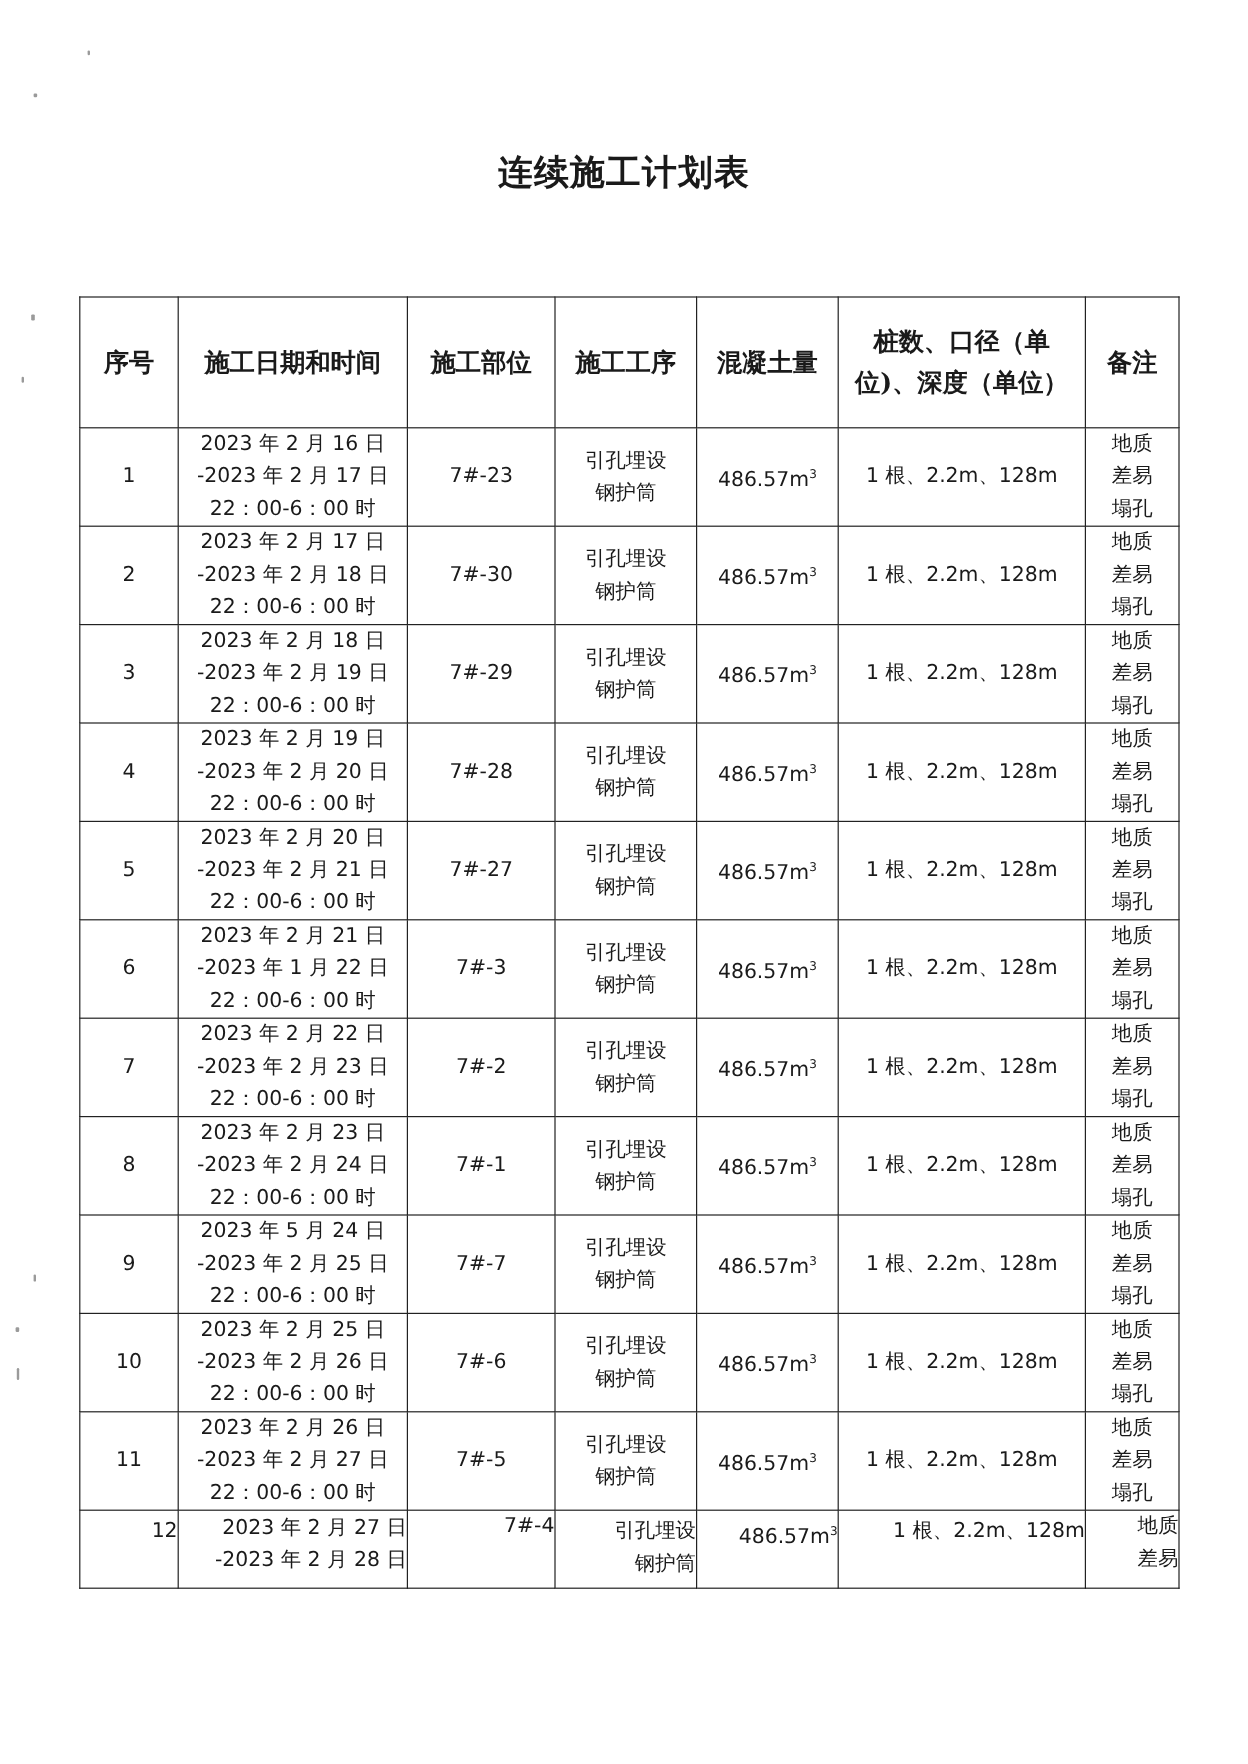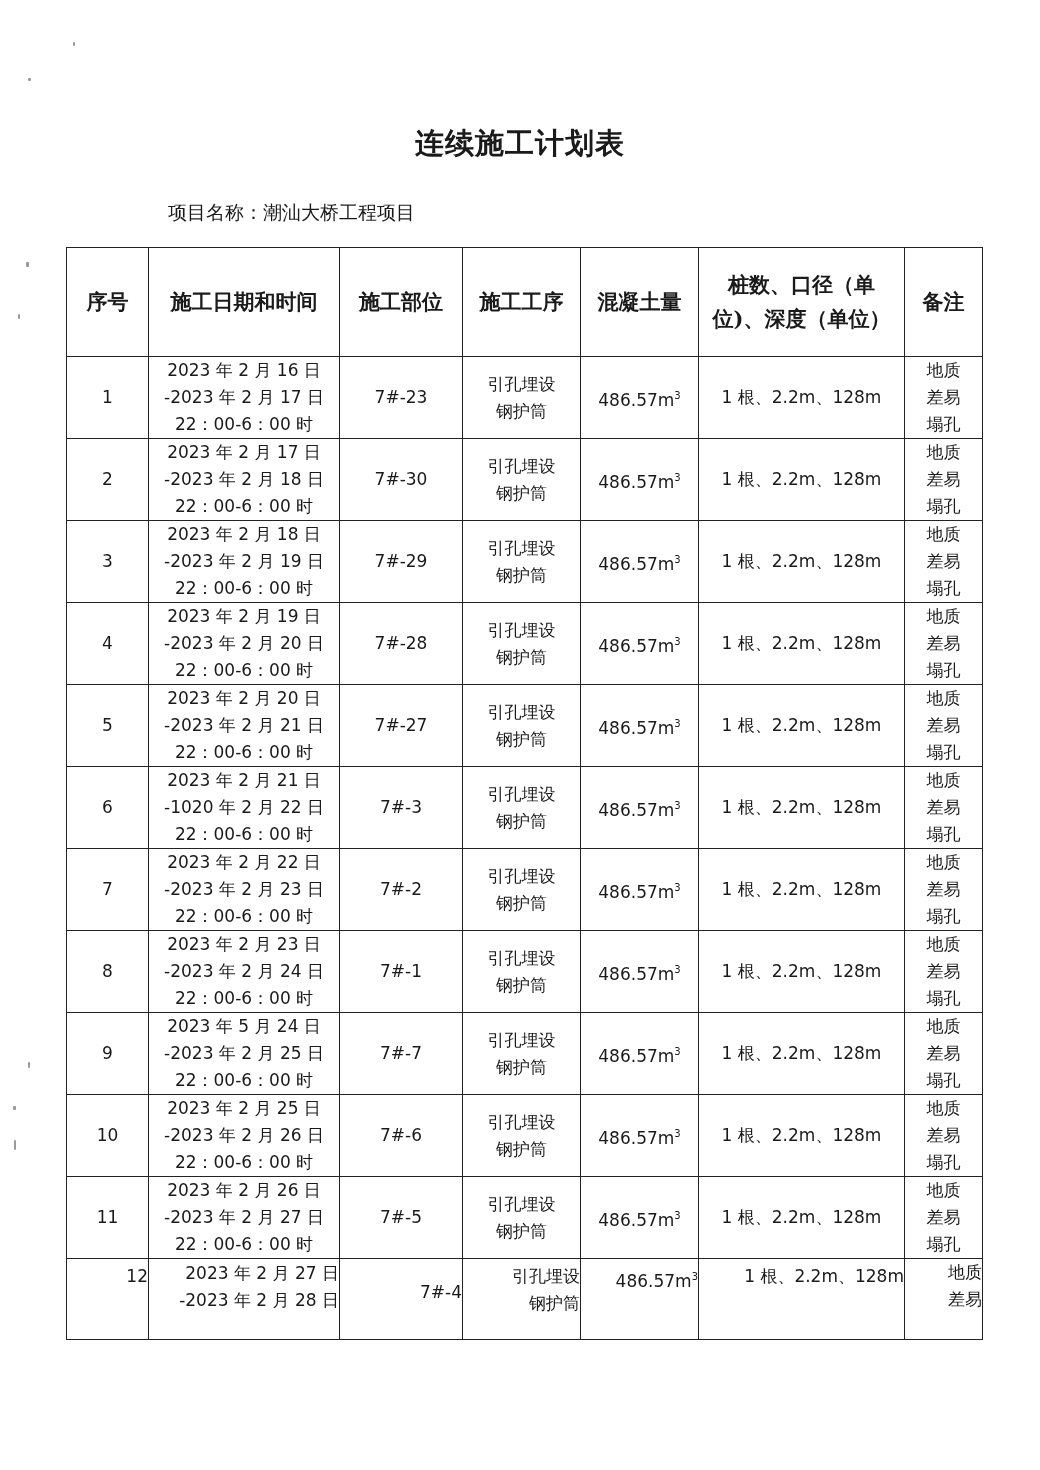--- a/index.html
+++ b/index.html
@@ -51,21 +51,20 @@
 <div class="page">
   <div class="scan-mark" style="left:73px;top:42px;width:2px;height:4px;"></div>
   <div class="scan-mark" style="left:28px;top:78px;width:3px;height:3px;"></div>
   <div class="scan-mark" style="left:26px;top:262px;width:3px;height:5px;"></div>
   <div class="scan-mark" style="left:18px;top:314px;width:2px;height:5px;"></div>
   <div class="scan-mark" style="left:28px;top:1062px;width:2px;height:6px;"></div>
   <div class="scan-mark" style="left:13px;top:1106px;width:3px;height:4px;"></div>
   <div class="scan-mark" style="left:14px;top:1140px;width:2px;height:10px;"></div>
 
   <div class="title">连续施工计划表</div>
-  <div class="project">项目名称：潮汕大桥工程项目</div>
 
   <table class="plan">
     <colgroup>
       <col class="col-num">
         <col class="col-date">
         <col class="col-part">
         <col class="col-proc">
       <col class="col-conc">
         <col class="col-pile">
         <col class="col-note">
@@ -182,21 +181,21 @@
           <td class="cell-lines">
             <span>地质</span>
             <span>差易</span>
             <span>塌孔</span>
           </td>
         </tr>
         <tr>
           <td>6</td>
           <td class="cell-lines">
             <span>2023 年 2 月 21 日</span>
-            <span>-1020 年 2 月 22 日</span>
+            <span>-2023 年 1 月 22 日</span>
             <span>22：00-6：00 时</span>
           </td>
           <td>7#-3</td>
           <td class="cell-lines">
             <span>引孔埋设</span>
             <span>钢护筒</span>
           </td>
           <td><span>486.57m</span><sup>3</sup></td>
           <td>1 根、2.2m、128m</td>
           <td class="cell-lines">
@@ -304,21 +303,21 @@
             <span>差易</span>
             <span>塌孔</span>
           </td>
         </tr>
         <tr class="last">
           <td style="padding-top:4px">12</td>
           <td class="cell-lines" style="padding-top:1px">
             <span>2023 年 2 月 27 日</span>
             <span>-2023 年 2 月 28 日</span>
           </td>
-          <td style="padding-top:20px">7#-4</td>
+          <td style="padding-top:0">7#-4</td>
           <td class="cell-lines" style="padding-top:4px">
             <span>引孔埋设</span>
             <span>钢护筒</span>
           </td>
           <td style="padding-top:4px"><span>486.57m</span><sup>3</sup></td>
           <td style="padding-top:4px">1 根、2.2m、128m</td>
           <td class="cell-lines">
             <span>地质</span>
             <span>差易</span>
           </td>

